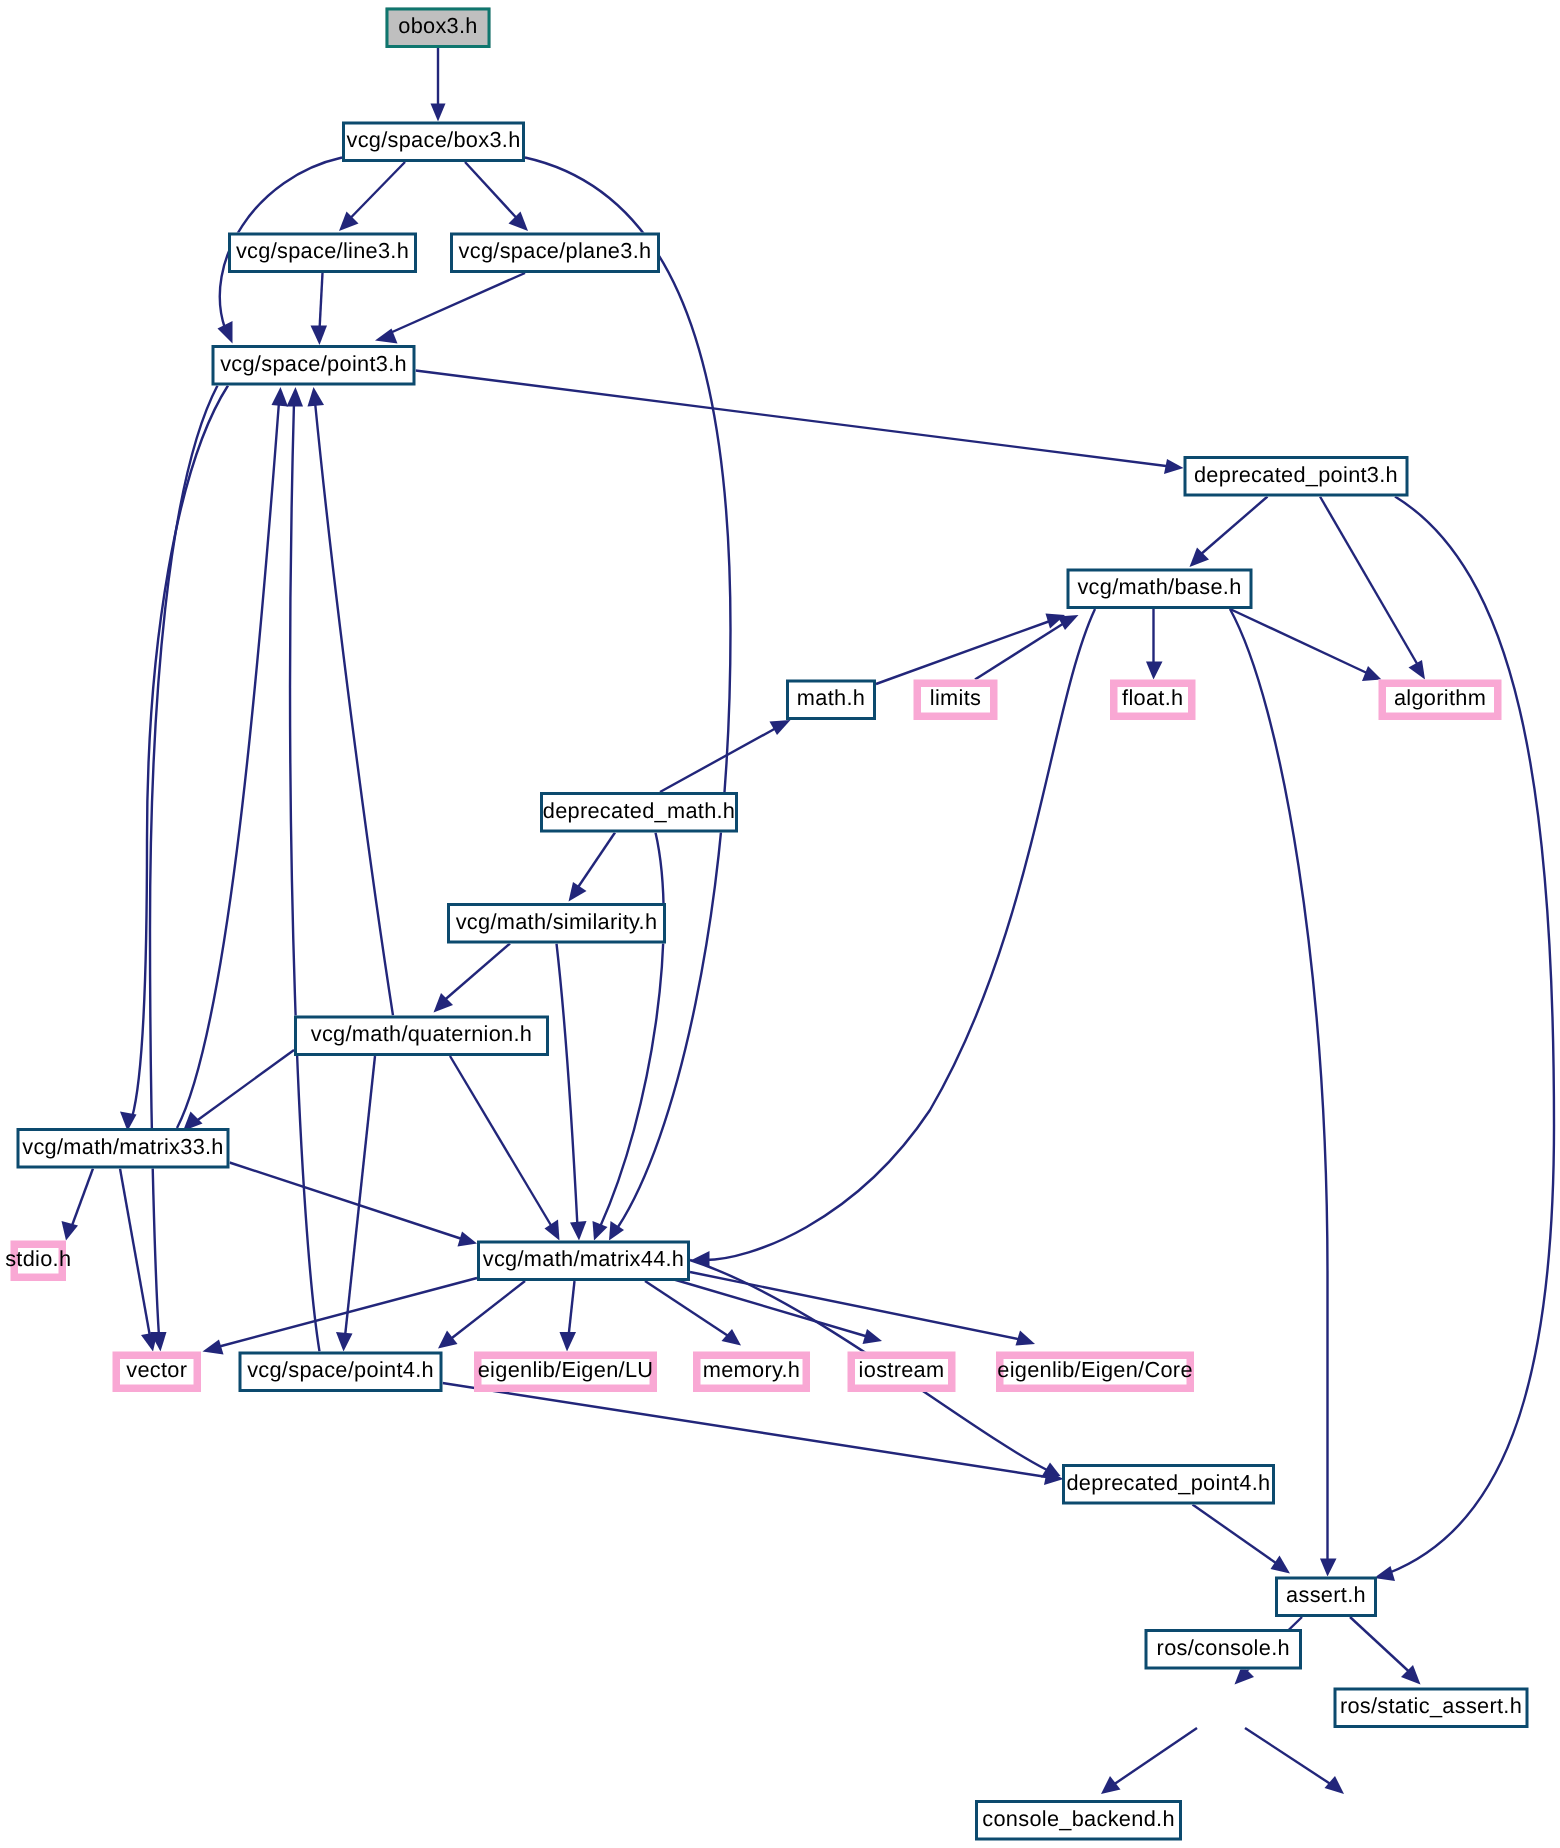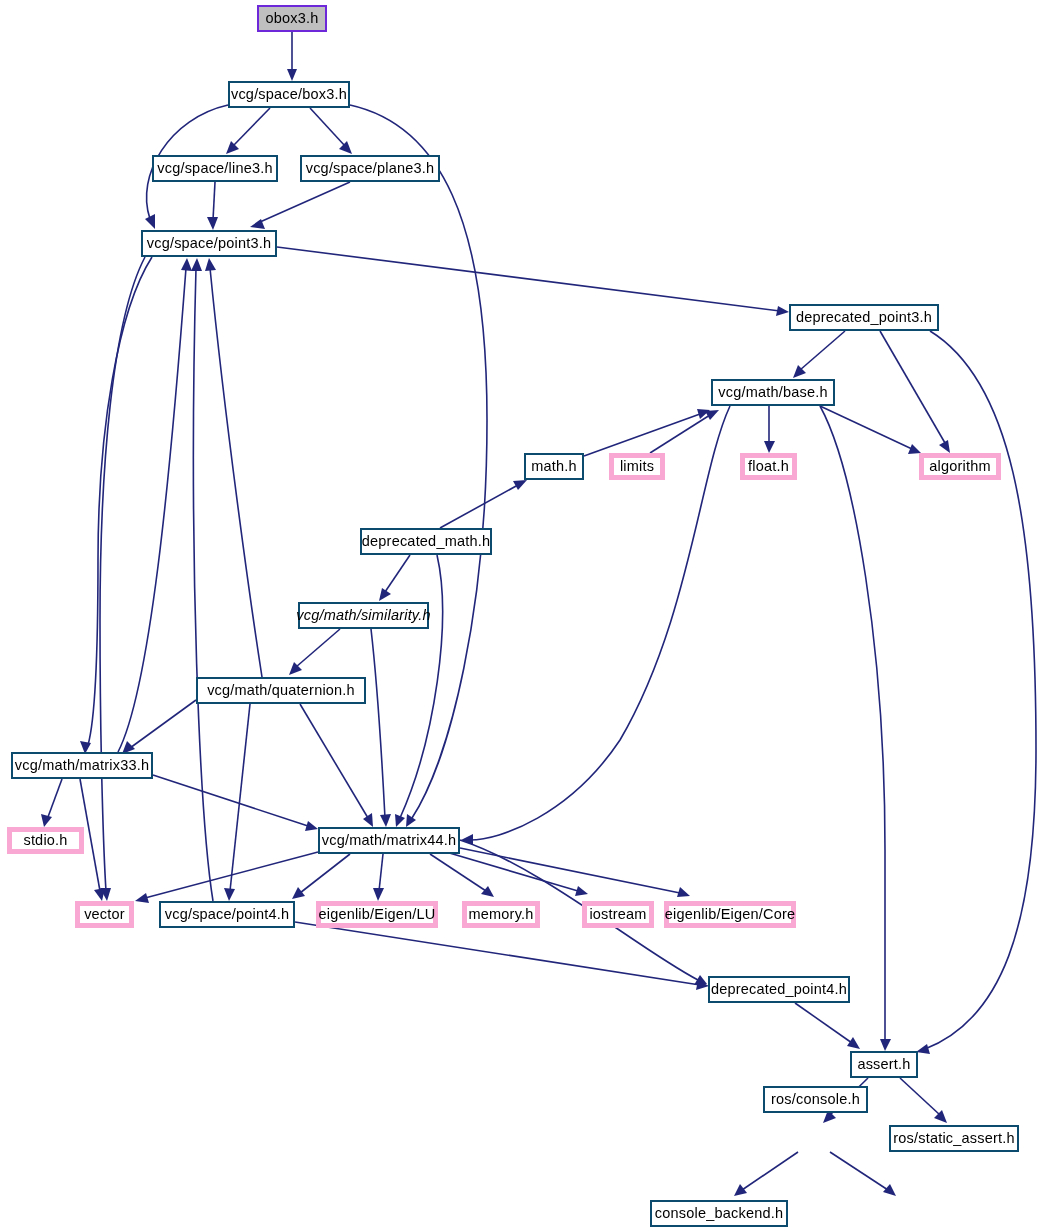--- a/index.html
+++ b/index.html
@@ -48,21 +48,21 @@
     z-index: 5;
   }
   .node.strong {
     border: 2px solid #0c4a6e;
   }
   .node.faint {
     border: 5px solid #f9a8d4;
   }
   .node.current {
     background: #bfbfbf;
-    border: 2px solid #6d28d9;
+    border: 2px solid #0f766e;
   }
 </style>
 </head>
 <body>
 
 <div id="graph-root">
 
   <svg id="edges" viewBox="0 0 1040 1232">
     <g>
 
@@ -235,48 +235,48 @@
     </div>
   <div class="node faint" style="left:740px;top:453px;width:57px;">
       <span>float.h</span>
     </div>
   <div class="node faint" style="left:919px;top:453px;width:82px;">
       <span>algorithm</span>
     </div>
   <div class="node strong" style="left:360px;top:528px;width:132px;">
       <span>deprecated_math.h</span>
     </div>
-  <div class="node strong" style="left:298px;top:602px;width:131px;font-style:italic;">
+  <div class="node strong" style="left:298px;top:602px;width:146px;">
       <span>vcg/math/similarity.h</span>
     </div>
   <div class="node strong" style="left:196px;top:677px;width:170px;">
       <span>vcg/math/quaternion.h</span>
     </div>
   <div class="node strong" style="left:11px;top:752px;width:142px;">
       <span>vcg/math/matrix33.h</span>
     </div>
-  <div class="node faint" style="left:7px;top:827px;width:77px;">
+  <div class="node faint" style="left:7px;top:827px;width:37px;">
       <span>stdio.h</span>
     </div>
   <div class="node strong" style="left:318px;top:827px;width:142px;">
       <span>vcg/math/matrix44.h</span>
     </div>
   <div class="node faint" style="left:75px;top:901px;width:59px;">
       <span>vector</span>
     </div>
   <div class="node strong" style="left:159px;top:901px;width:136px;">
       <span>vcg/space/point4.h</span>
     </div>
   <div class="node faint" style="left:316px;top:901px;width:122px;">
       <span>eigenlib/Eigen/LU</span>
     </div>
   <div class="node faint" style="left:462px;top:901px;width:78px;">
       <span>memory.h</span>
     </div>
-  <div class="node faint" style="left:582px;top:901px;width:72px;">
+  <div class="node faint" style="left:565px;top:901px;width:72px;">
       <span>iostream</span>
     </div>
   <div class="node faint" style="left:664px;top:901px;width:132px;">
       <span>eigenlib/Eigen/Core</span>
     </div>
   <div class="node strong" style="left:708px;top:976px;width:142px;">
       <span>deprecated_point4.h</span>
     </div>
   <div class="node strong" style="left:850px;top:1051px;width:68px;">
       <span>assert.h</span>

